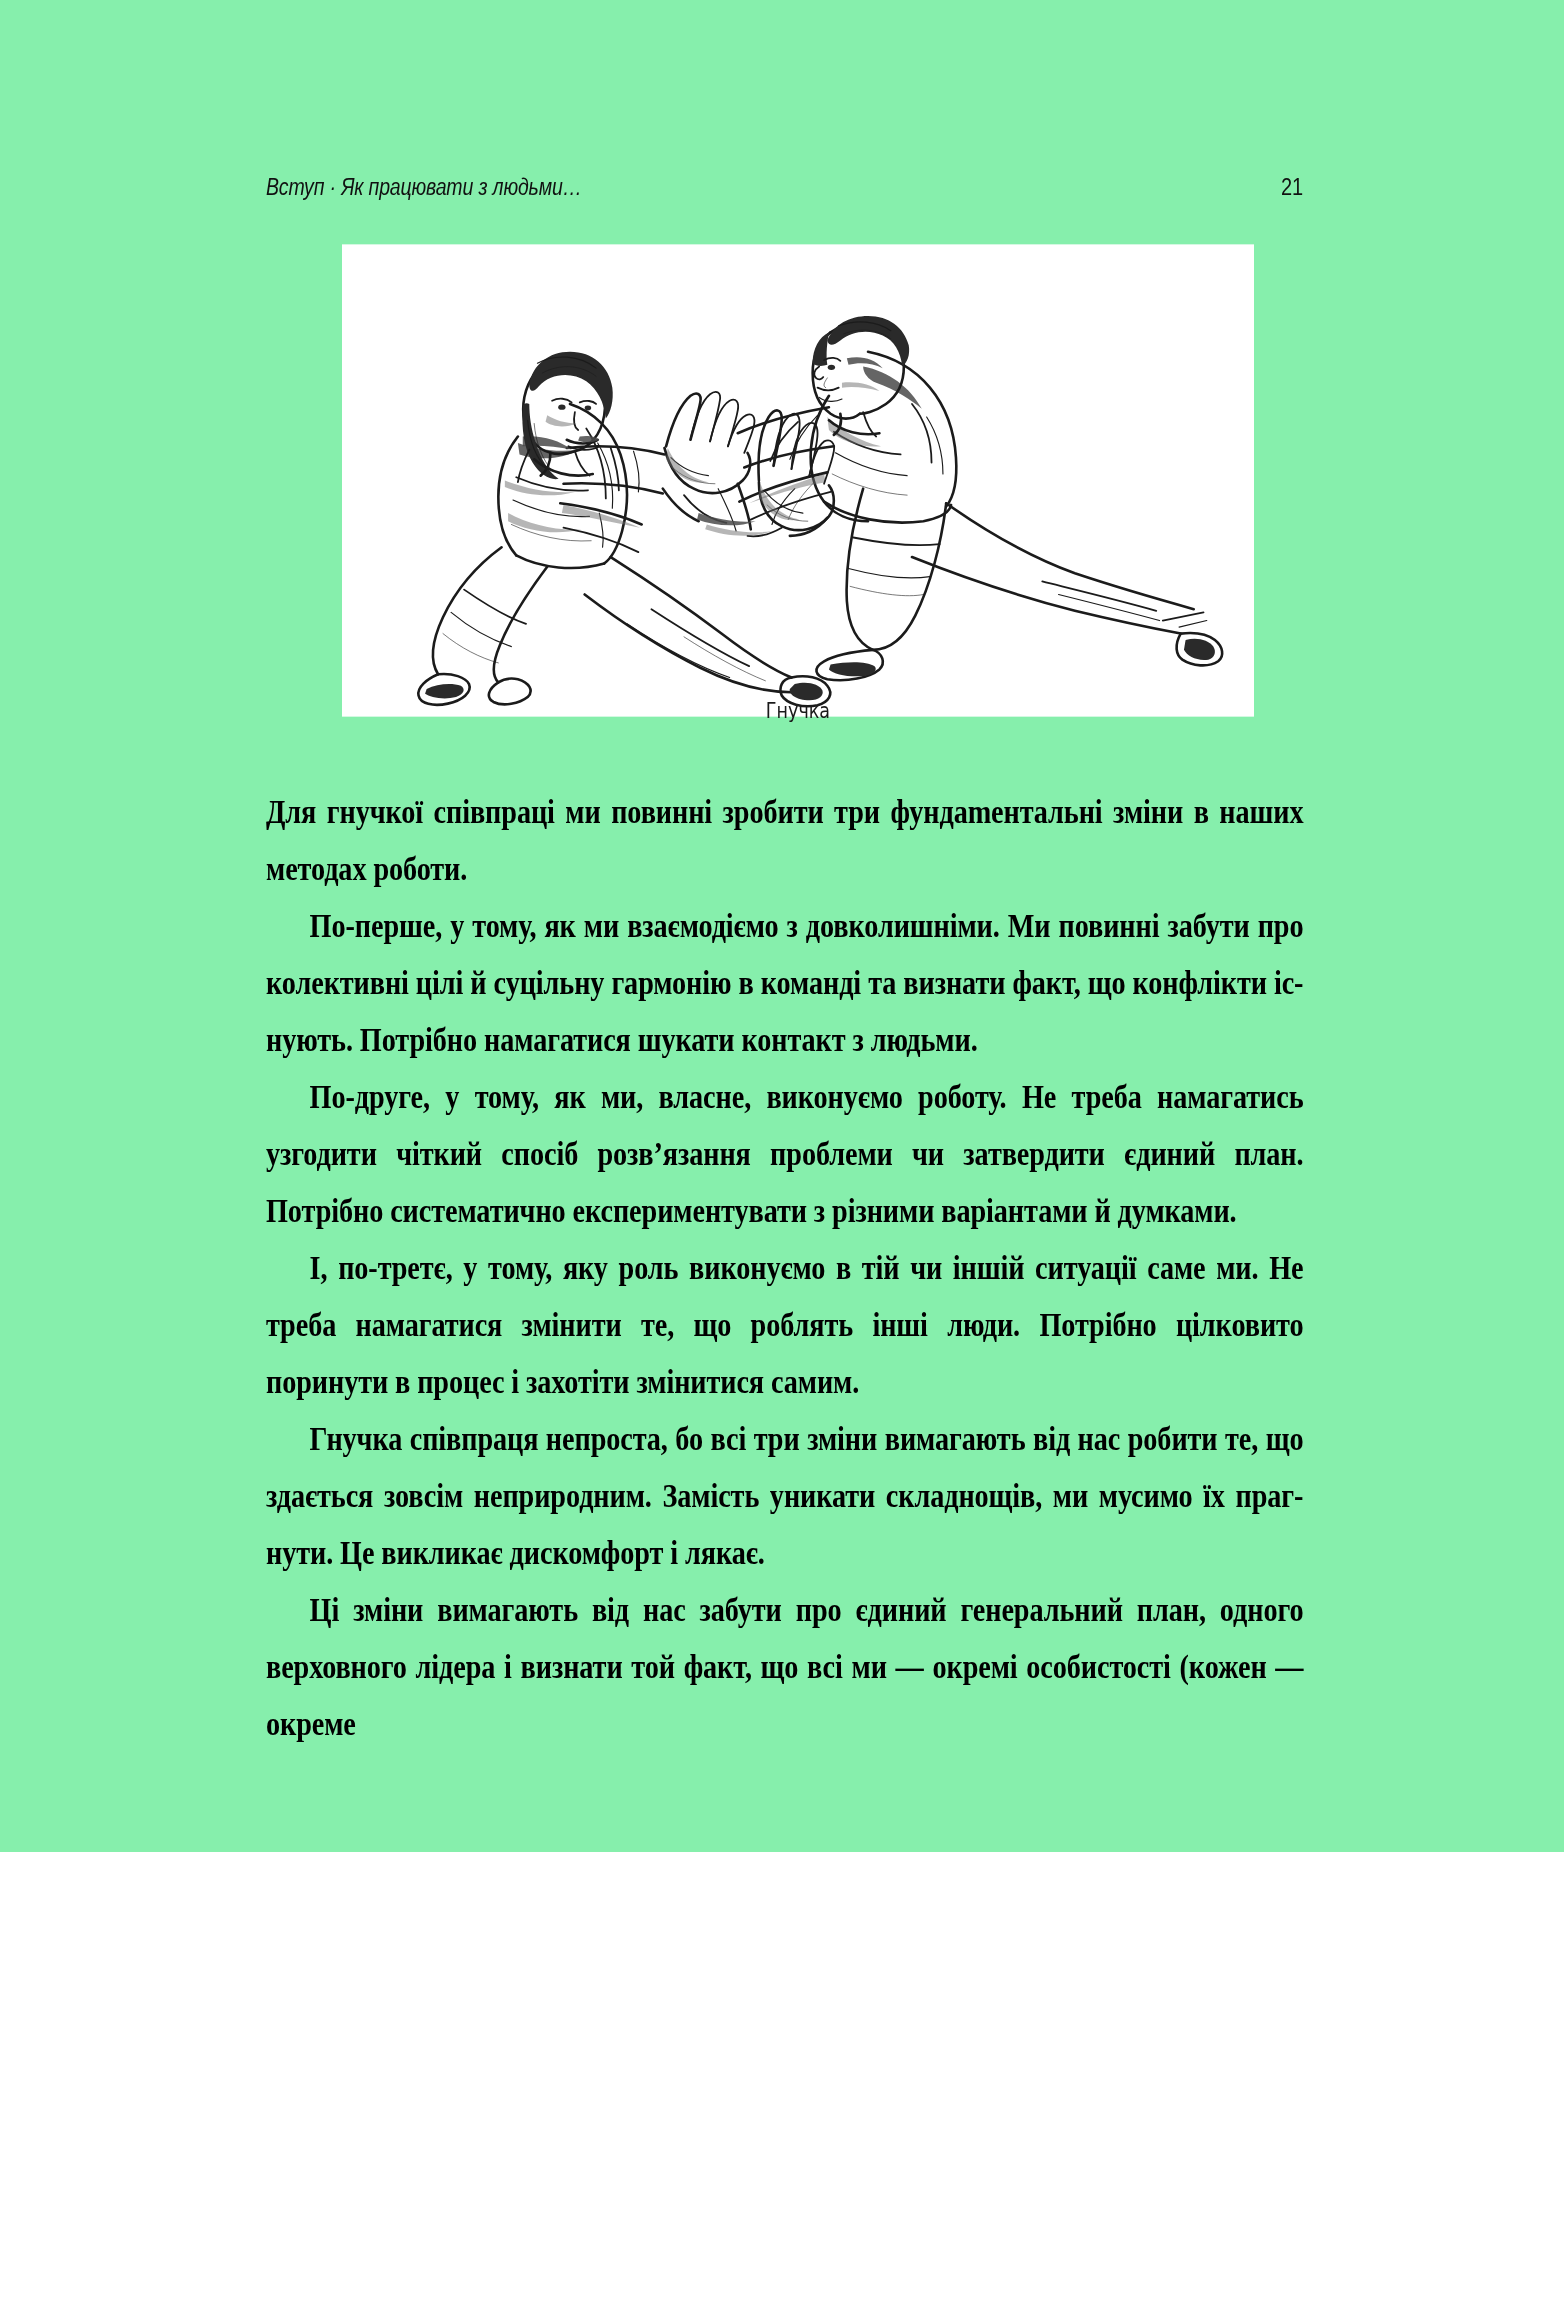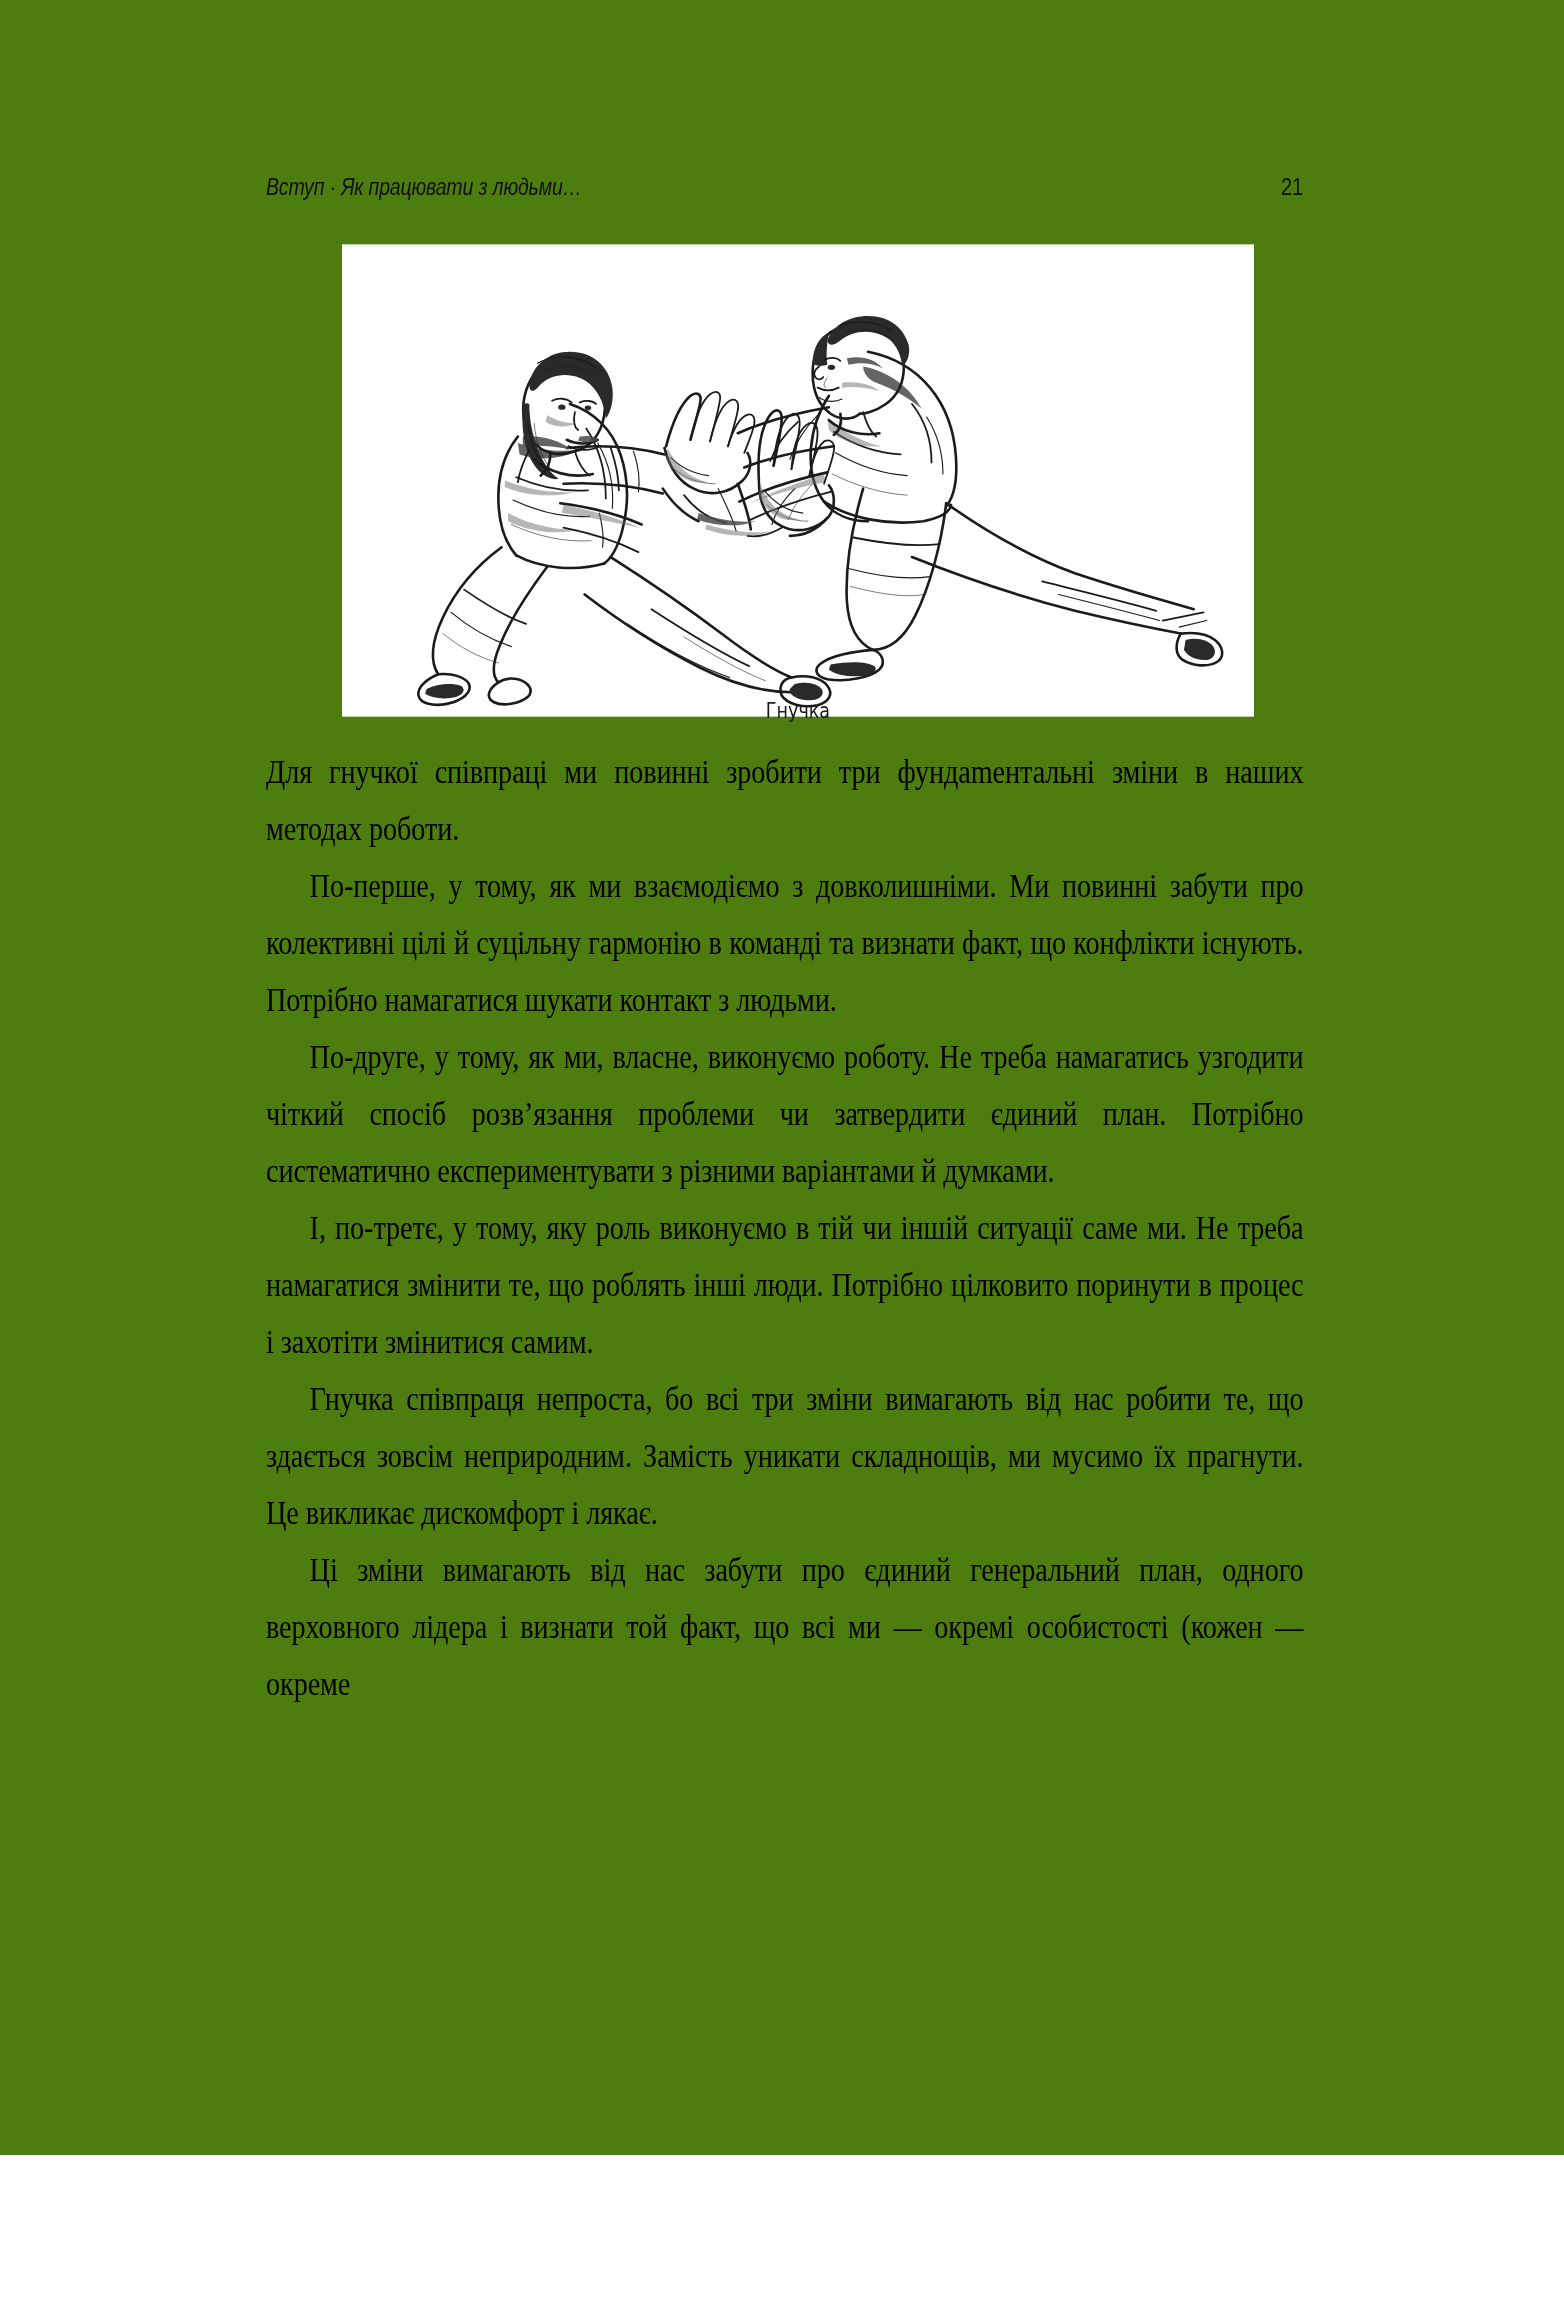--- a/index.html
+++ b/index.html
@@ -5,22 +5,22 @@
 <style>
   html, body {
     margin: 0;
     padding: 0;
     background: #ffffff;
   }
 
   .page {
     position: relative;
     width: 1564px;
-    height: 2155px;
-    background: #4d7c0f;
+    height: 1852px;
+    background: #86efac;
     overflow: hidden;
     box-sizing: border-box;
   }
 
   
   .running-head {
     position: absolute;
     left: 266px;
     top: 173px;
     width: 1037px;
@@ -77,22 +77,23 @@
     font-size: 20.4px;
     font-weight: 400;
     color: #1a1a1a;
     transform: scaleX(0.86);
   }
 
   
   .body-text {
     position: absolute;
     left: 266px;
-    top: 744px;
+    top: 784px;
     width: 1038px;
+    font-weight: bold;
   }
 
   .body-text p {
     margin: 0;
     font-family: "Liberation Serif", "DejaVu Serif", serif;
     font-size: 33px;
     line-height: 57px;
     color: #000000;
     text-align: justify;
     text-justify: inter-word;

